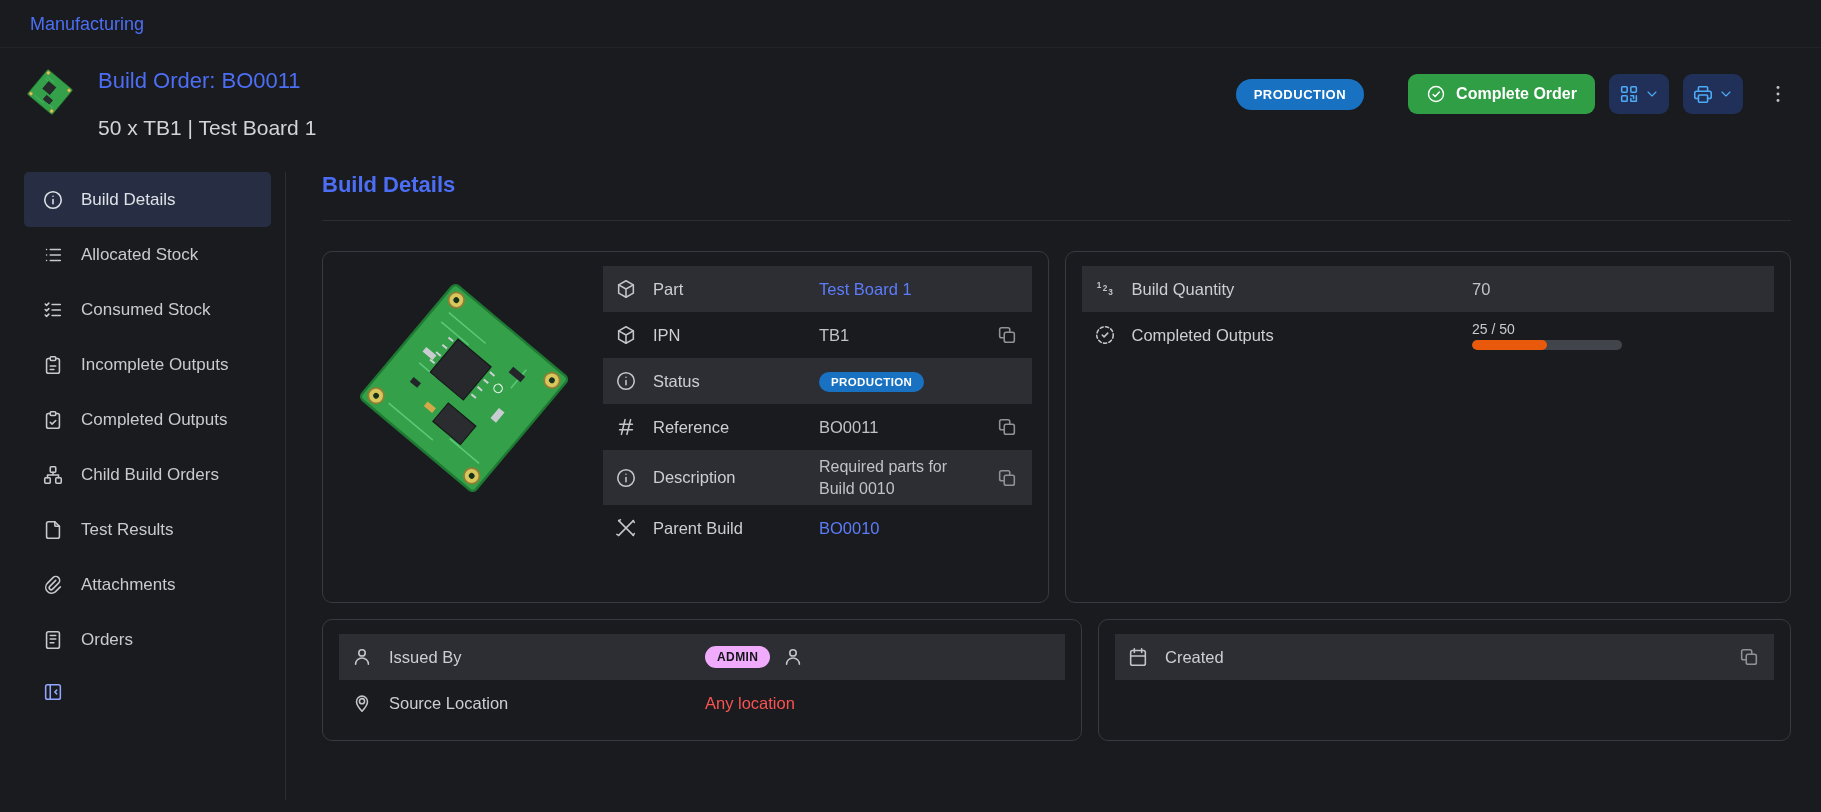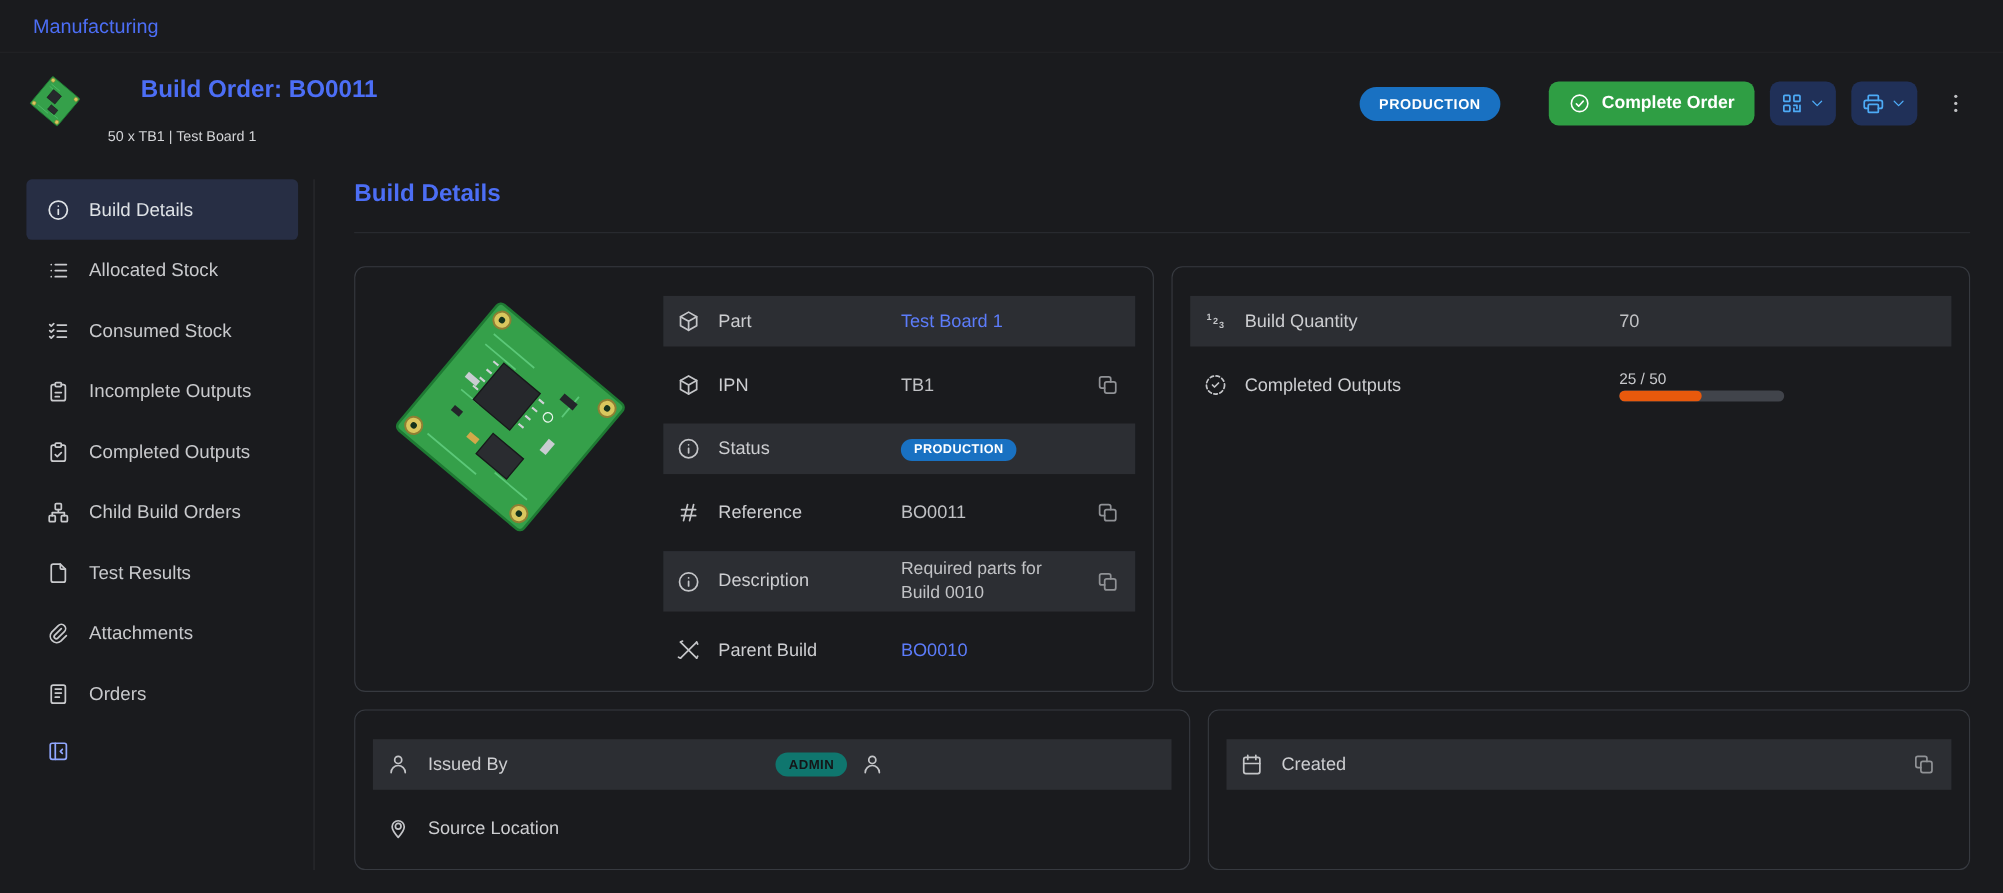--- a/index.html
+++ b/index.html
@@ -7,22 +7,22 @@
   .page { width:1821px; height:812px; background:#1a1b1e; color:#c1c2c5; overflow:hidden; position:relative; }
 
   
   .breadcrumb-bar { padding:14px 30px 12px 30px; border-bottom:1px solid #222327; }
   .crumb { color:#4c6ef5; font-size:18px; text-decoration:none; cursor:pointer; }
 
   
   .header { display:flex; justify-content:space-between; align-items:flex-start; padding:18px 28px 10px 24px; }
   .header-left { display:flex; gap:22px; align-items:flex-start; }
   .thumb { width:52px; height:52px; display:flex; align-items:center; justify-content:center; cursor:pointer; }
-  .page-title { color:#4c6ef5; font-size:22px; font-weight:bold; margin-top:2px;margin-left:30px; }
-  .page-subtitle { color:#d3d4d7; font-size:13px; margin-top:22px; }
+  .page-title { color:#4c6ef5; font-size:22px; font-weight:normal; margin-top:2px; }
+  .page-subtitle { color:#d3d4d7; font-size:21px; margin-top:22px; }
   .header-actions { display:flex; align-items:center; gap:14px; margin-top:8px; }
   .pill { background:#1971c2; color:#fff; font-size:13px; font-weight:bold; letter-spacing:.5px; padding:8px 18px; border-radius:18px; }
   .btn-green { display:flex; align-items:center; gap:10px; background:#2f9e44; border:none; color:#fff; font-family:inherit;
                font-size:16px; font-weight:bold; padding:10px 18px; border-radius:9px; cursor:pointer; margin-left:30px; }
   .btn-ico { display:flex; align-items:center; gap:4px; background:#203058; border:none; color:#4dabf7;
              padding:9px 9px; border-radius:9px; cursor:pointer; }
   .btn-dots { background:none; border:none; color:#c1c2c5; cursor:pointer; padding:4px; margin-left:6px; }
 
   
   .body-row { display:flex; padding:22px 28px 0 24px; align-items:flex-start; }
@@ -35,41 +35,41 @@
 
   .main { flex:1; padding:0 2px 0 36px; }
   .main-heading { color:#4c6ef5; font-size:22px; font-weight:bold; padding-bottom:22px; border-bottom:1px solid #2b2d31; }
   .content { padding-top:30px; }
   .prow { display:flex; gap:16px; margin-bottom:16px; }
   .panel { flex:1 1 0; border:1px solid #373a40; border-radius:10px; padding:14px 16px; background:#1a1b1e; }
   .panel-a { display:flex; gap:14px; min-height:352px; }
   .img-wrap { flex:0 0 250px; display:flex; justify-content:center; align-items:flex-start; padding-top:2px; cursor:pointer; }
   .dtable { flex:1; }
 
-  .trow { display:flex; align-items:center; min-height:46px; padding:6px 12px; gap:16px; font-size:16.5px;margin-top:12px; }
+  .trow { display:flex; align-items:center; min-height:46px; padding:6px 12px; gap:16px; font-size:16.5px; }
   .trow.striped { background:#2c2e33; }
   .tlabel { width:150px; flex:0 0 150px; color:#cdced1; }
   .tvalue { flex:1; color:#c1c2c5; }
   .tvalue.narrow { max-width:238px; line-height:1.35; font-size:16px; }
   a.link { color:#5c7cfa; text-decoration:none; cursor:pointer; }
   .badge-sm { background:#1971c2; color:#fff; font-size:11.5px; font-weight:bold; letter-spacing:.4px;
               padding:4px 12px; border-radius:12px; display:inline-block; }
   .copy-btn { background:none; border:none; color:#909296; cursor:pointer; margin-left:auto; padding:2px; }
 
   .qlabel { flex:1; color:#cdced1; }
   .qvalue-b { width:290px; flex:0 0 290px; }
   .qvalue-c { width:300px; flex:0 0 348px; display:flex; align-items:center; gap:12px; }
   .qvalue-d { flex:1; }
   .lbl-c { width:300px; flex:0 0 300px; color:#cdced1; }
   .lbl-d { width:225px; flex:0 0 225px; color:#cdced1; }
   .progress-wrap { width:150px; }
   .progress-text { font-size:14px; color:#c9cacd; margin-bottom:3px; }
   .progress-bar { height:10px; border-radius:5px; background:#41444b; overflow:hidden; }
   .progress-fill { height:100%; background:#e8590c; border-radius:5px; }
-  .admin-badge { background:#0f766e; color:#141517; font-size:12px; font-weight:bold; letter-spacing:.4px;
+  .admin-badge { background:#f0abfc; color:#141517; font-size:12px; font-weight:bold; letter-spacing:.4px;
                  padding:4px 12px; border-radius:12px; }
   .red-text { color:#fa5252; }
 
   
   .ic { width:22px; height:22px; stroke:currentColor; fill:none; stroke-width:1.7; stroke-linecap:round; stroke-linejoin:round; display:block; }
   .ic.chev { width:16px; height:16px; }
   .ic.btn-check { width:20px; height:20px; stroke:#fff; }
   .ic-wrap { flex:0 0 22px; color:#c4c5c8; }
 </style>
 </head>
@@ -393,20 +393,21 @@
               </span>
             </div>
             <div class="trow">
               <span class="ic-wrap">
                 <svg class="ic" viewBox="0 0 24 24">
                     <circle cx="12" cy="10" r="2.8"></circle>
                     <path d="M12 21c-4-4.5-6-7.6-6-10.5a6 6 0 1 1 12 0C18 13.4 16 16.5 12 21z"></path>
                   </svg>
               </span>
               <span class="lbl-c">Source Location</span>
+              <span class="qvalue-c red-text">Any location</span>
             </div>
           </section>
 
           <section class="panel">
             <div class="trow striped">
               <span class="ic-wrap">
                 <svg class="ic" viewBox="0 0 24 24">
                     <rect x="4" y="5" width="16" height="16" rx="2"></rect>
                     <path d="M16 3v4M8 3v4M4 11h16"></path>
                   </svg>

